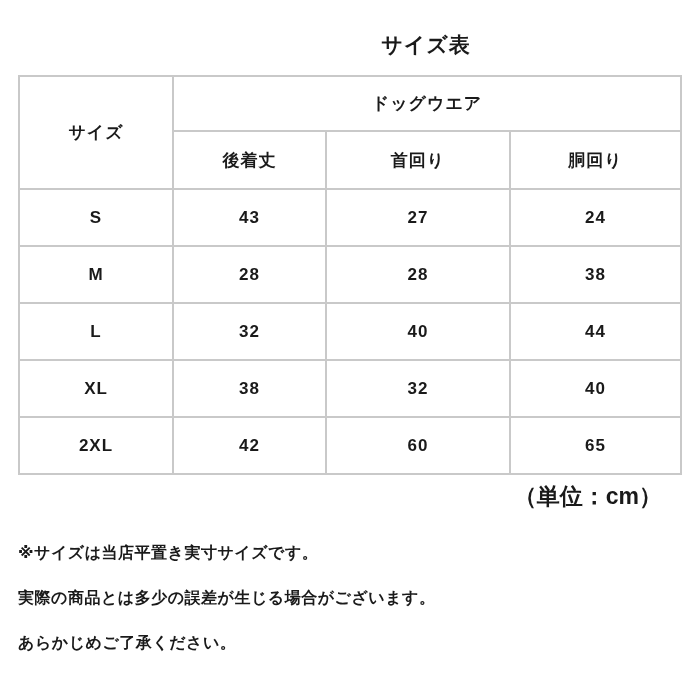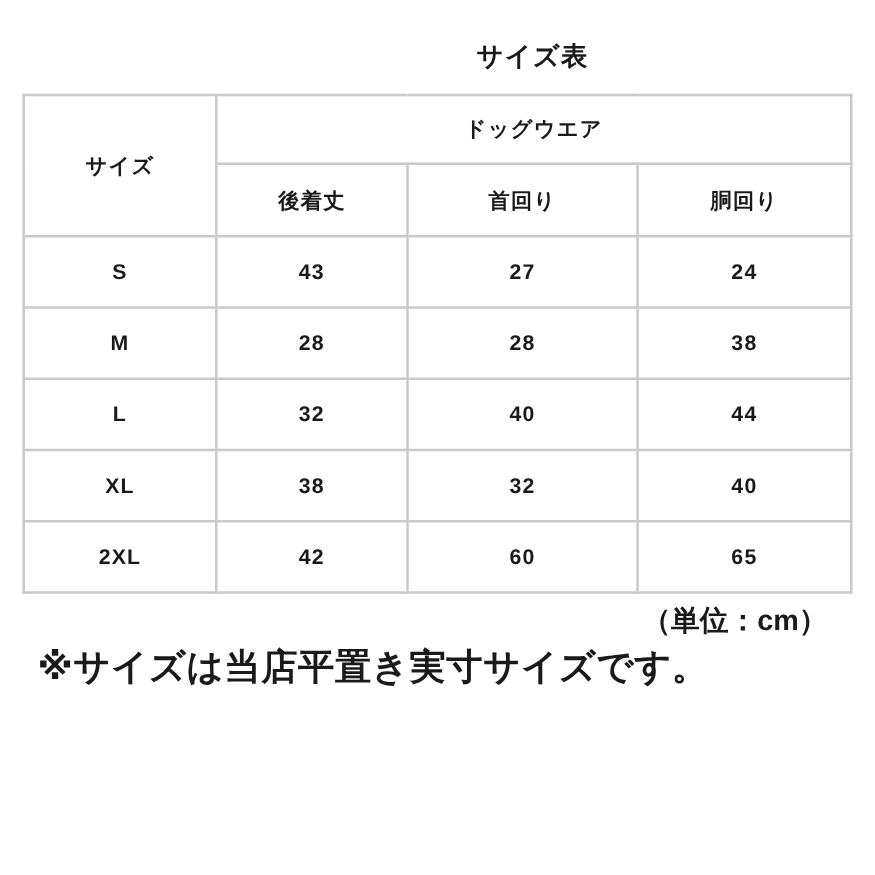--- a/index.html
+++ b/index.html
@@ -58,29 +58,28 @@
     top: 481px;
     left: 18px;
     width: 644px;
     text-align: right;
     font-size: 23px;
     font-weight: 700;
     color: #1a1a1a;
   }
   .notes {
     position: absolute;
-    top: 512px;
+    top: 530px;
     left: 18px;
     width: 670px;
-    font-size: 29px;
+    font-size: 16px;
     font-weight: 700;
     line-height: 45px;
     color: #1a1a1a;
     letter-spacing: 0.5px;
-    margin-left: 12px;
   }
 </style>
 </head>
 <body>
 
 <div class="page">
 
   <div class="title">サイズ表</div>
 
   <table class="size-table">
@@ -131,15 +130,17 @@
         <td>60</td>
         <td>65</td>
       </tr>
     </tbody>
   </table>
 
   <div class="unit-note">（単位：cm）</div>
 
   <div class="notes">
     <div>※サイズは当店平置き実寸サイズです。</div>
+    <div>実際の商品とは多少の誤差が生じる場合がございます。</div>
+    <div>あらかじめご了承ください。</div>
   </div>
 
 </div>
 
 </body></html>

